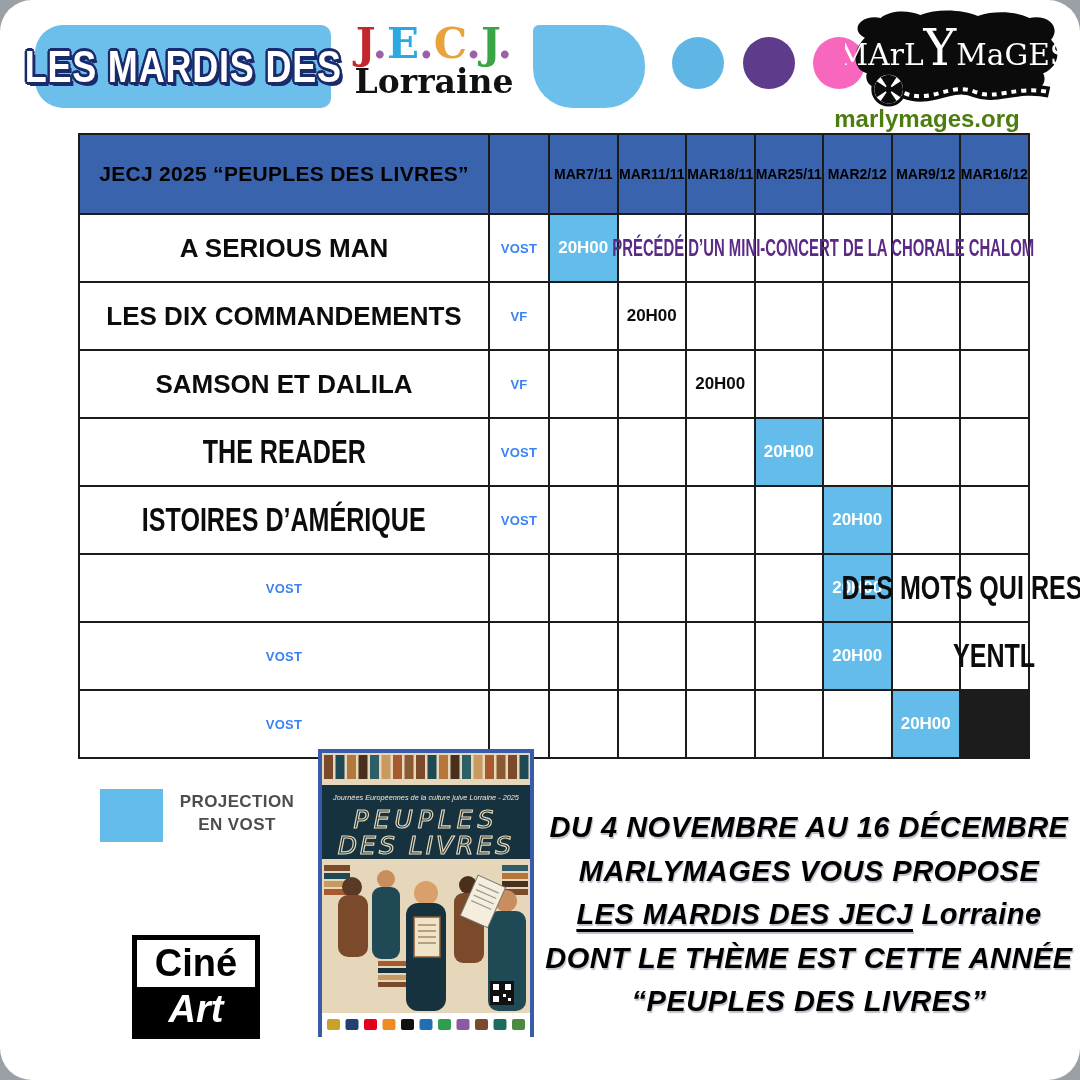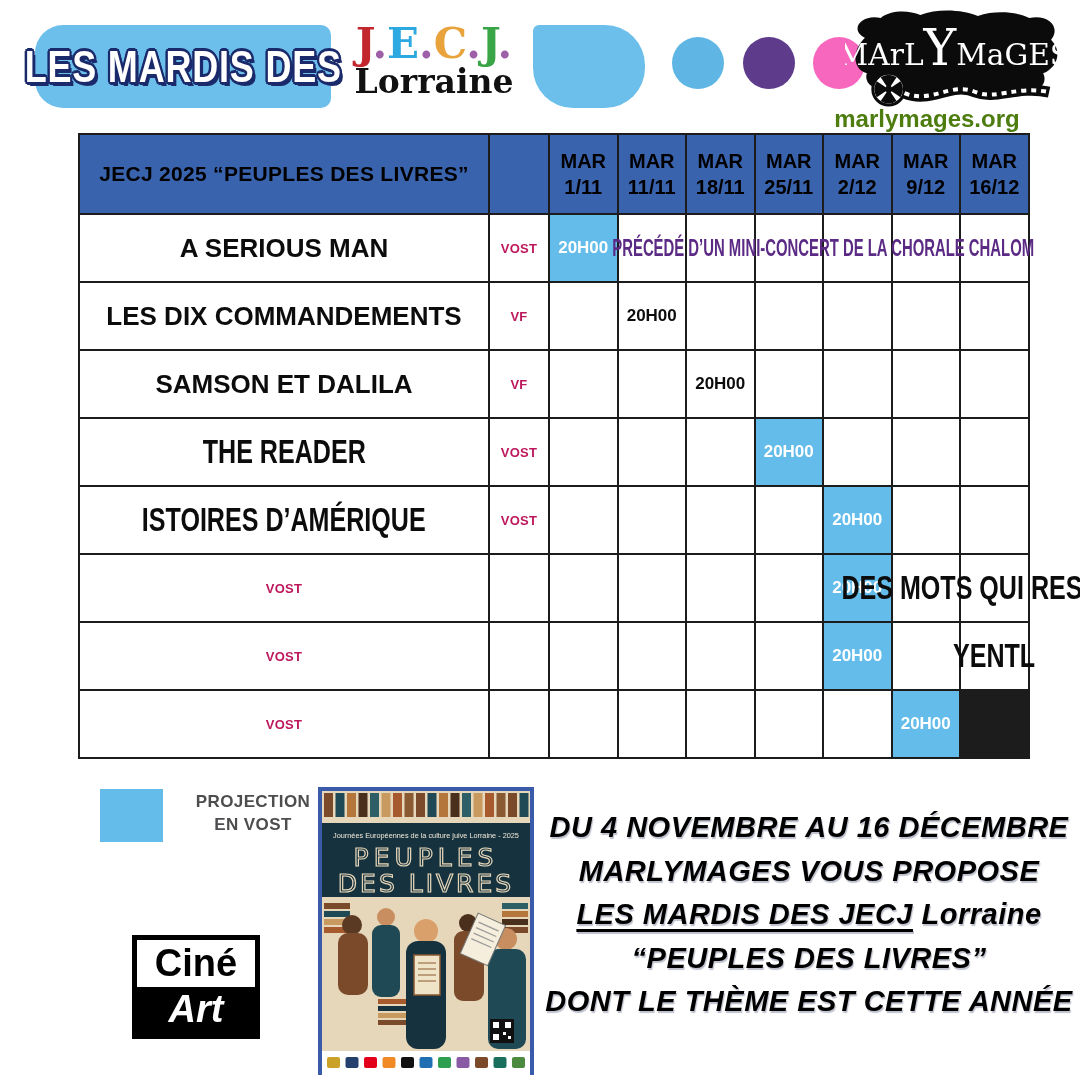--- a/index.html
+++ b/index.html
@@ -1,17 +1,17 @@
 <!DOCTYPE html>
 <html><head>
 <meta charset="utf-8">
 <style>
   html,body{margin:0;padding:0;background:#9aa0a6;}
   #page{position:relative;width:1080px;height:1080px;margin:0 auto;background:#ffffff;
-        overflow:hidden;font-family:"Liberation Sans",sans-serif;}
+        overflow:hidden;font-family:"Liberation Sans",sans-serif;border-radius:32px;}
 
   
   .badge{position:absolute;left:35px;top:25px;width:296px;height:83px;background:#6CBFEA;
          border-radius:28px 10px 10px 28px;display:flex;align-items:center;justify-content:center;}
   .badge span{font-weight:bold;font-size:45px;color:#fff;white-space:nowrap;transform:scaleX(.8);
       letter-spacing:1px;
       text-shadow:-2px -2px 0 #1B2A6B,2px -2px 0 #1B2A6B,-2px 2px 0 #1B2A6B,2px 2px 0 #1B2A6B,
                   -3px 0 0 #1B2A6B,3px 0 0 #1B2A6B,0 -3px 0 #1B2A6B,0 3px 0 #1B2A6B,4px 4px 0 #1B2A6B;}
   .jecj{position:absolute;left:336px;top:22px;width:196px;text-align:center;font-family:"DejaVu Serif",serif;}
   .jecj .line1{font-size:42px;font-weight:bold;line-height:1.05;}
@@ -23,44 +23,44 @@
   .site{position:absolute;left:820px;top:105px;width:214px;text-align:center;
         font-size:24px;font-weight:bold;color:#4d7c0f;}
 
   
   .grid{position:absolute;left:78px;top:133px;background:#1c1c1c;padding:2px;display:grid;
         grid-template-columns:408px 58px repeat(7,66.5px);
         grid-template-rows:78px repeat(8,66px);gap:2px;}
   .cell{background:#fff;display:flex;align-items:center;justify-content:center;box-sizing:border-box;}
   .head{background:#3A63AE;color:#000000;font-weight:bold;}
   .title-head{font-size:21px;letter-spacing:.3px;}
-  .datehead{flex-direction:column;font-size:20px;line-height:1.3;}
+  .datehead{flex-direction:row;font-size:14px;line-height:1.3;}
   .tcell .ttext{font-weight:bold;font-size:26px;color:#0c0c0c;white-space:nowrap;}
   .ttext.cond{font-size:33px;transform:scaleX(.76);}
-  .lcell{font-weight:bold;font-size:13px;color:#be185d;letter-spacing:.3px;}
+  .lcell{font-weight:bold;font-size:13px;color:#3b82f6;letter-spacing:.3px;}
   .slot{font-weight:bold;font-size:17px;}
   .slot.blue{background:#63BCE9;color:#fff;}
   .slot.plain{color:#0c0c0c;}
   .note-wrap{position:absolute;left:541px;top:82px;width:409px;height:66px;display:flex;
              align-items:center;justify-content:center;pointer-events:none;}
   .note-text{font-weight:800;font-size:24px;color:#5B2A84;white-space:nowrap;transform:scaleX(.62);}
 
   
   .swatch{position:absolute;left:100px;top:789px;width:63px;height:53px;background:#63BCE9;}
-  .legend{position:absolute;left:184px;top:791px;width:138px;text-align:center;
+  .legend{position:absolute;left:168px;top:791px;width:138px;text-align:center;
           font-size:17px;font-weight:bold;color:#4D4D4F;line-height:1.35;letter-spacing:.4px;}
   .partner{position:absolute;left:55px;top:850px;width:258px;text-align:center;font-size:25px;
            font-weight:bold;font-style:italic;color:#1E1A66;line-height:1.4;}
   .cineart{position:absolute;left:132px;top:927px;width:118px;border:5px solid #000;margin-top:8px;}
   .cineart .top{background:#fff;color:#000;font-weight:bold;font-size:38px;text-align:center;
                 height:47px;line-height:47px;}
   .cineart .bot{background:#000;color:#fff;font-weight:bold;font-style:italic;font-size:38px;
                 text-align:center;height:47px;line-height:44px;}
-  .poster{position:absolute;left:318px;top:787px;width:216px;height:288px;border:4px solid #3A5BA9;
-          box-sizing:border-box;background:#E7D7BA;}
+  .poster{position:absolute;left:318px;top:749px;width:216px;height:288px;border:4px solid #3A5BA9;
+          box-sizing:border-box;background:#E7D7BA;font-style:italic;}
   .announce{position:absolute;left:538px;top:806px;width:542px;text-align:center;color:#000000;
             font-weight:bold;font-style:italic;font-size:29px;line-height:1.5;letter-spacing:.5px;
             text-shadow:1px 2px 1px rgba(40,50,90,.3);}
   .announce .ul{text-decoration:underline;text-decoration-thickness:3px;text-underline-offset:5px;}
 </style>
 </head>
 <body>
 
 <div id="page">
 
@@ -102,21 +102,21 @@
   <div class="site">marlymages.org</div>
 
   <div id="grid" class="grid">
     <div class="note-wrap">
       <span class="note-text">PRÉCÉDÉ D’UN MINI-CONCERT DE LA CHORALE CHALOM</span>
     </div>
   <div class="cell head title-head">JECJ 2025 “PEUPLES DES LIVRES”</div>
       <div class="cell head"></div>
       <div class="cell head datehead">
         <div class="">MAR</div>
-        <div class="">1/11</div>
+        <div class="">7/11</div>
       </div>
       <div class="cell head datehead">
         <div class="">MAR</div>
         <div class="">11/11</div>
       </div>
       <div class="cell head datehead">
         <div class="">MAR</div>
         <div class="">18/11</div>
       </div>
       <div class="cell head datehead">
@@ -317,17 +317,17 @@
           <rect x="171.5" y="266" width="13" height="11" rx="2" fill="#1C6E5C"></rect>
           <rect x="190" y="266" width="13" height="11" rx="2" fill="#4C8A3F"></rect>
         </g>
     </svg>
   </div>
 
   <div class="announce">
     <div>DU 4 NOVEMBRE AU 16 DÉCEMBRE</div>
     <div>MARLYMAGES VOUS PROPOSE</div>
     <div><span class="ul">LES MARDIS DES JECJ</span><span> Lorraine</span></div>
+    <div>DONT LE THÈME EST CETTE ANNÉE</div>
     <div>“PEUPLES DES LIVRES”</div>
-    <div>DONT LE THÈME EST CETTE ANNÉE</div>
   </div>
 
 </div>
 
 </body></html>

